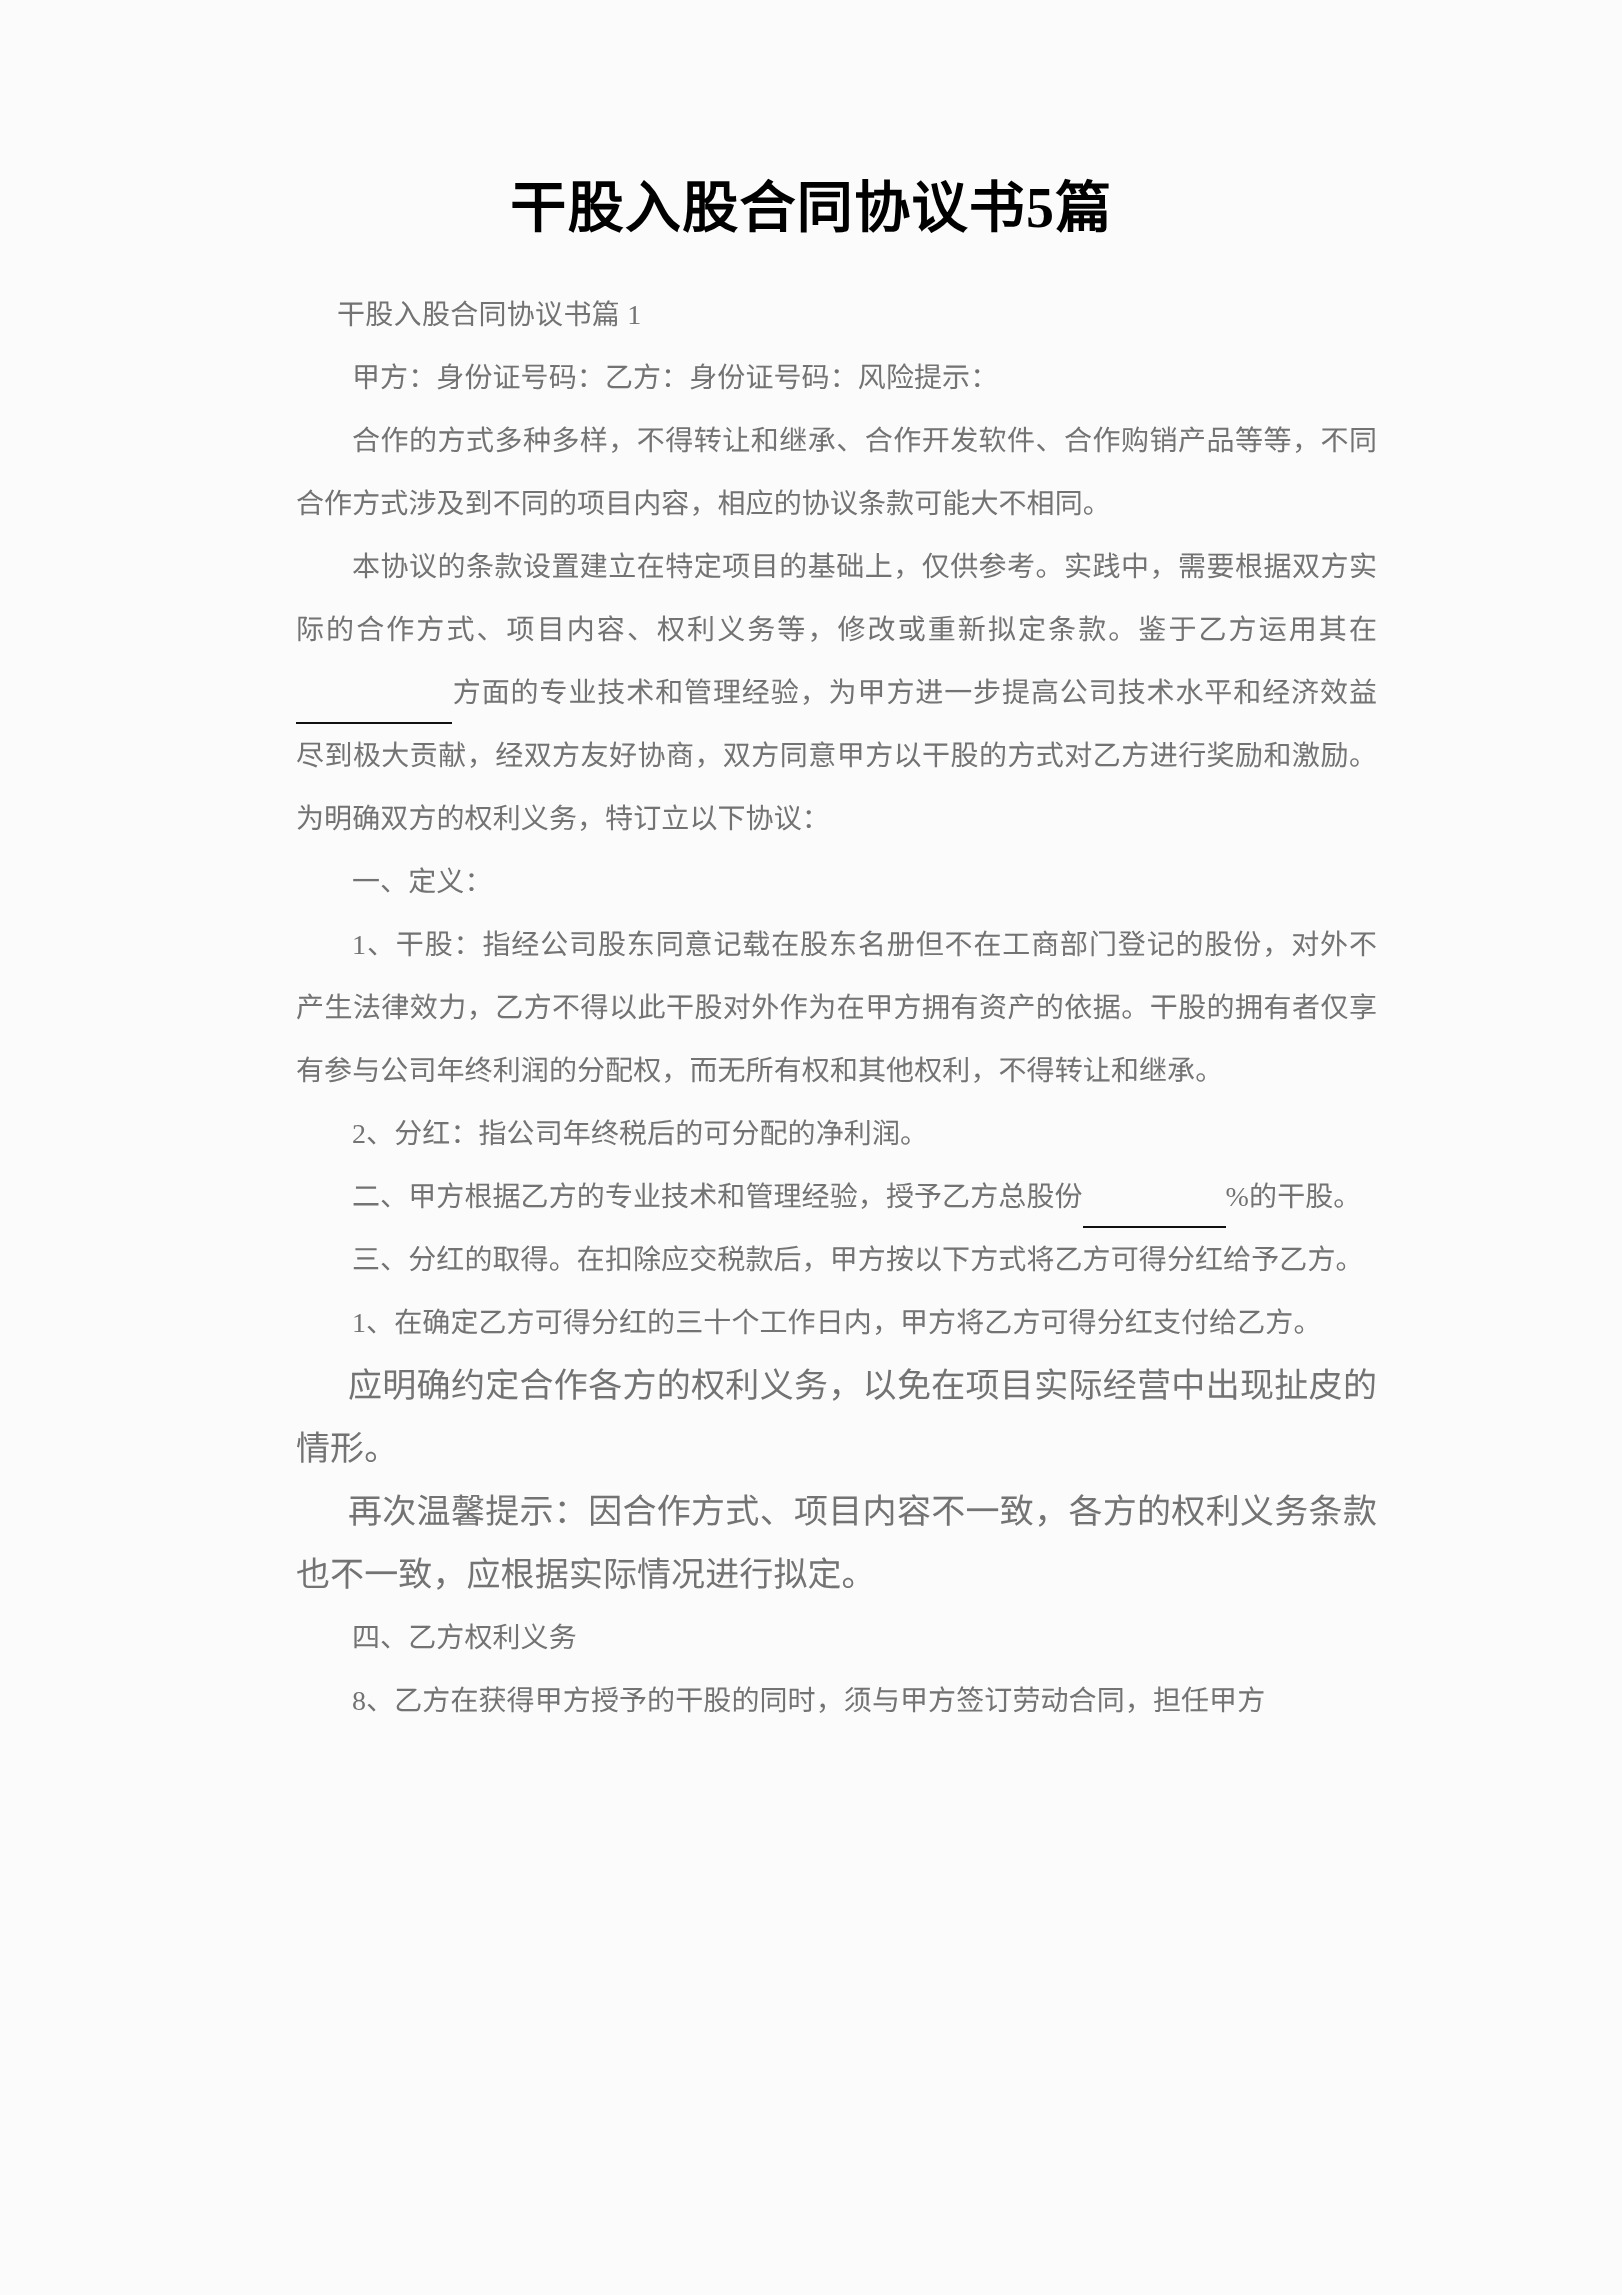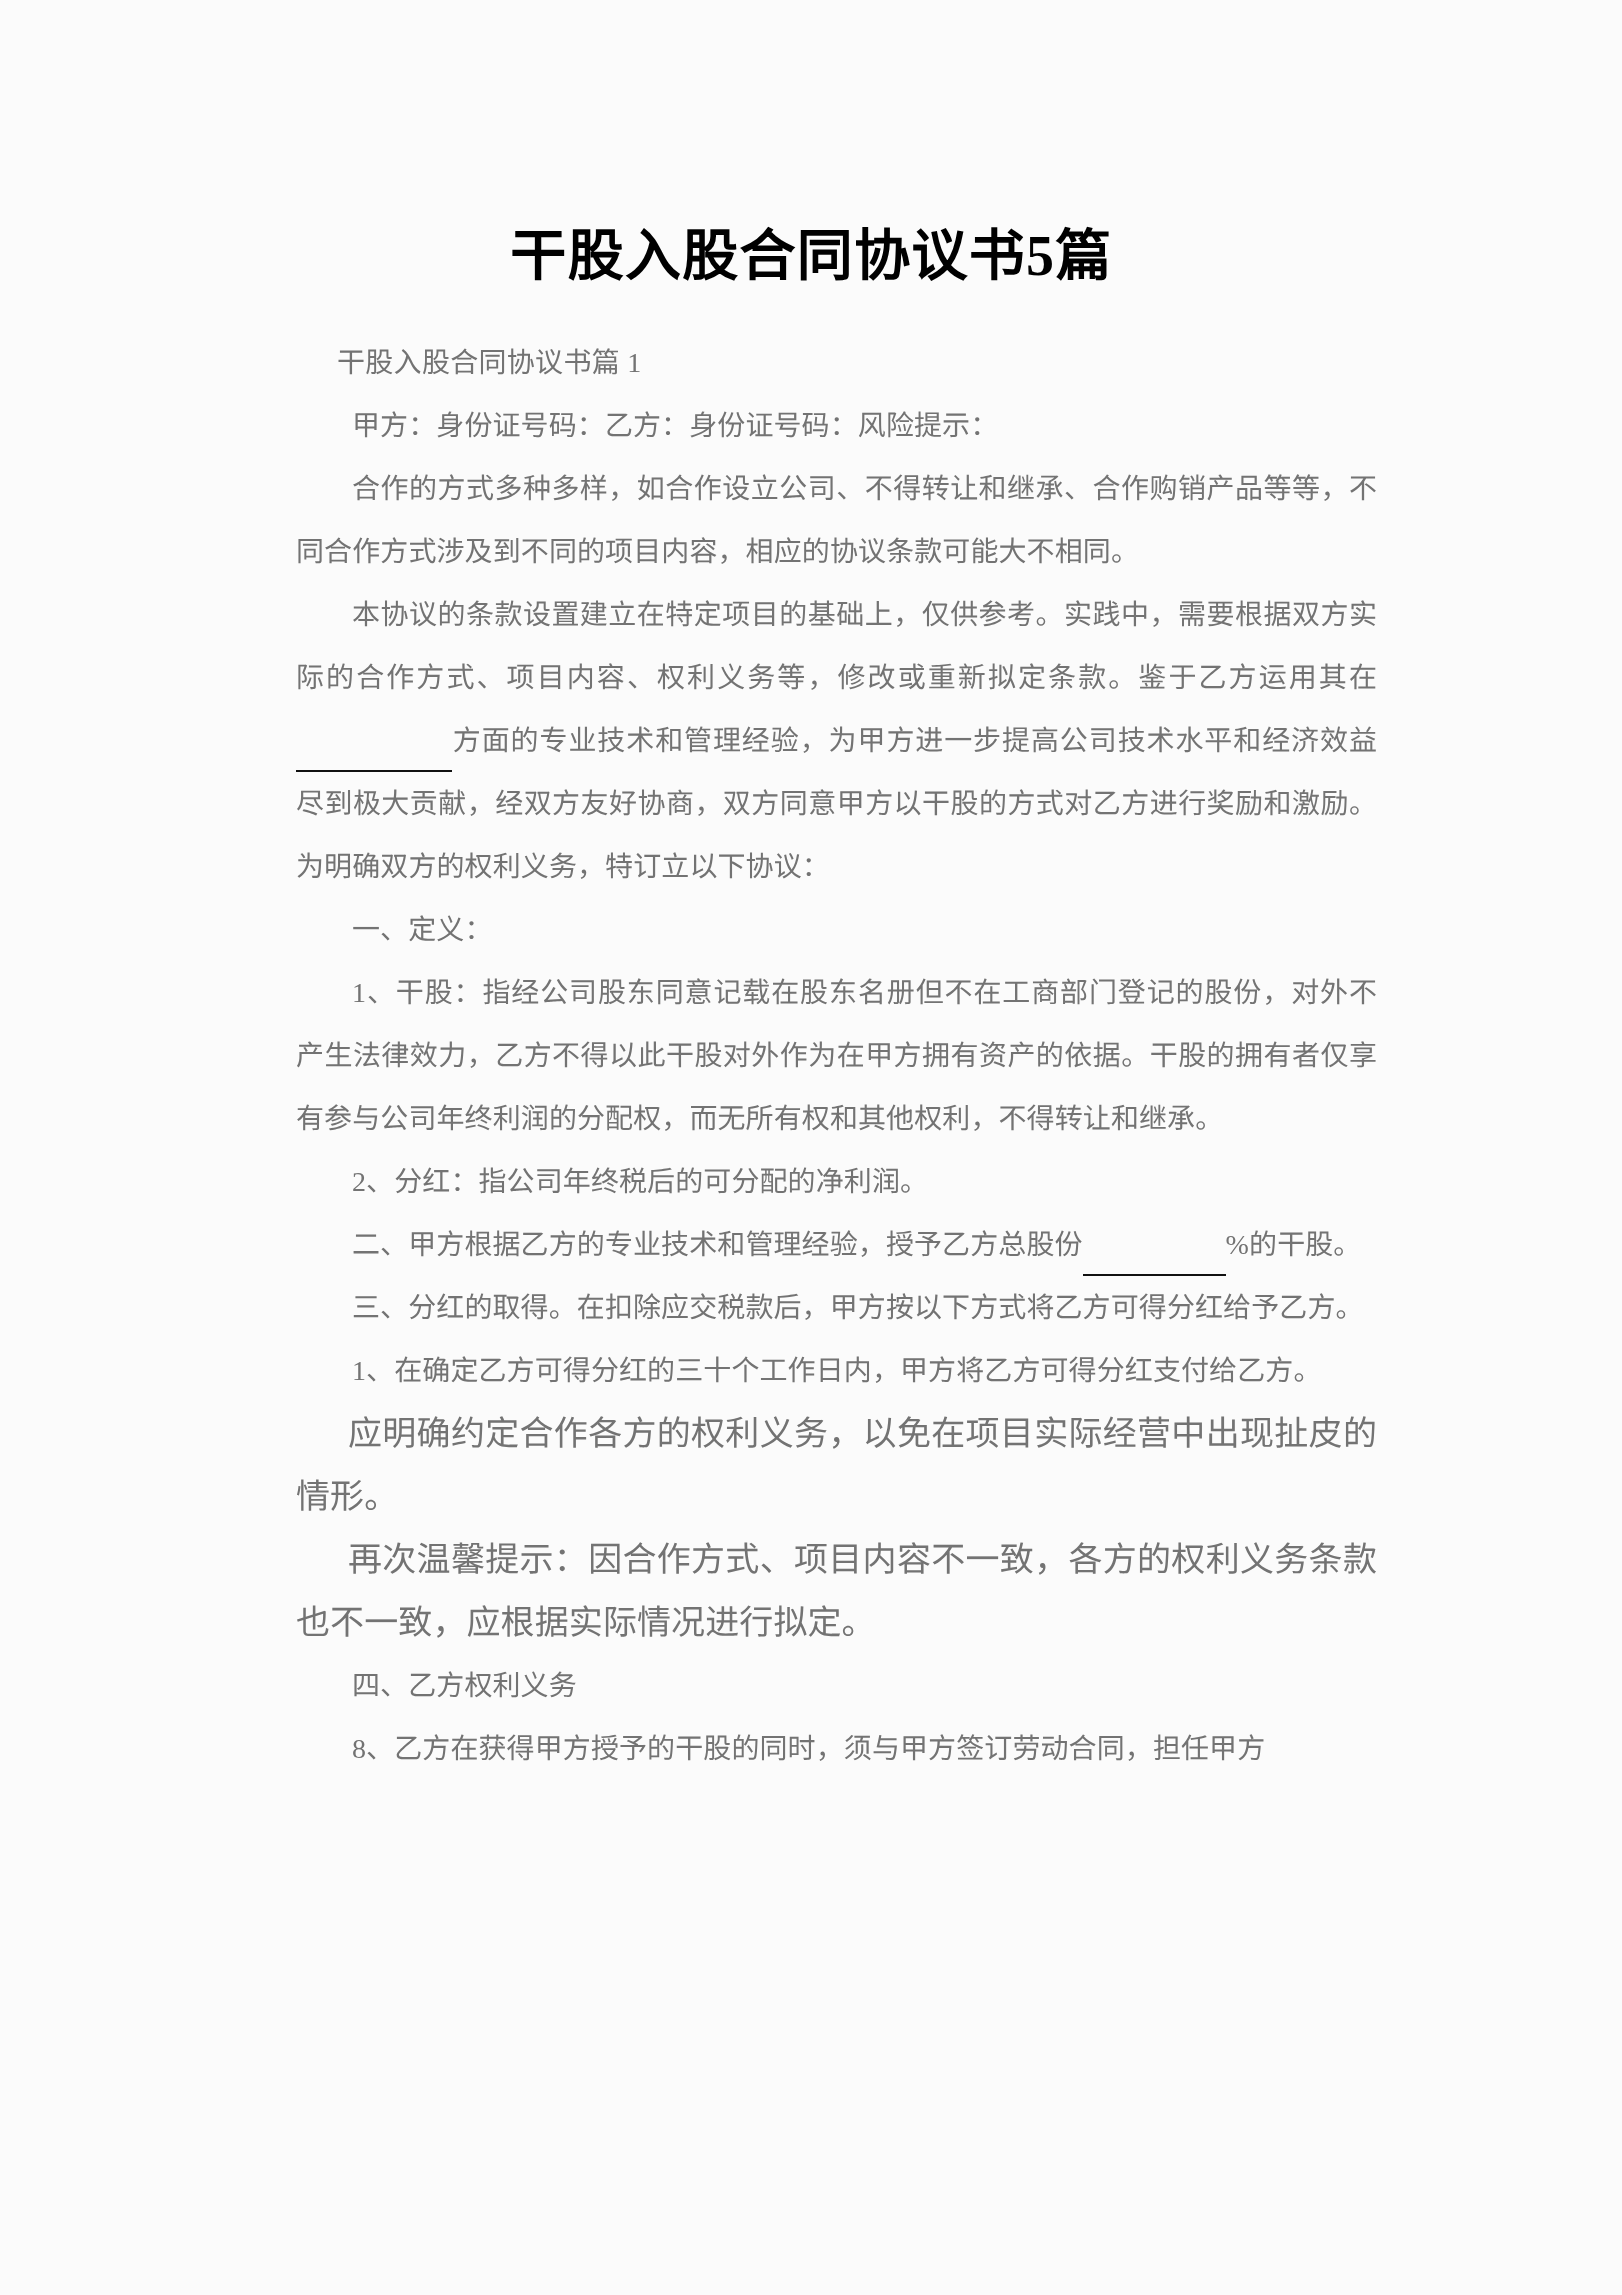--- a/index.html
+++ b/index.html
@@ -16,21 +16,20 @@
     overflow: hidden;
     position: relative;
     -webkit-font-smoothing: antialiased;
   }
 
   .page {
     position: absolute;
     inset: 0;
     background: #fbfbfb;
     padding: 12px;
-    margin-top: 48px;
   }
 
   
   .doc-title {
     position: absolute;
     top: 175px;
     left: 0;
     width: 1623px;
     text-align: center;
     font-size: 56px;
@@ -92,21 +91,21 @@
 <div class="page">
 
   <div class="doc-title">干股入股合同协议书5篇</div>
 
   <div class="body-col" style="color: #737373;">
 
     <p class="para subtitle">干股入股合同协议书篇 1</p>
 
     <p class="para">甲方：身份证号码：乙方：身份证号码：风险提示：</p>
 
-    <p class="para">合作的方式多种多样，如合作设立公司、不得转让和继承、合作购销产品等等，不同合作方式涉及到不同的项目内容，相应的协议条款可能大不相同。</p>
+    <p class="para">合作的方式多种多样，不得转让和继承、合作开发软件、合作购销产品等等，不同合作方式涉及到不同的项目内容，相应的协议条款可能大不相同。</p>
 
     <p class="para"><span>本协议的条款设置建立在特定项目的基础上，仅供参考。实践中，需要根据双方实际的合作方式、项目内容、权利义务等，修改或重新拟定条款。鉴于乙方运用其在</span><span class="blank w-wide"></span><span>方面的专业技术和管理经验，为甲方进一步提高公司技术水平和经济效益尽到极大贡献，经双方友好协商，双方同意甲方以干股的方式对乙方进行奖励和激励。为明确双方的权利义务，特订立以下协议：</span></p>
 
     <p class="para">一、定义：</p>
 
     <p class="para">1、干股：指经公司股东同意记载在股东名册但不在工商部门登记的股份，对外不产生法律效力，乙方不得以此干股对外作为在甲方拥有资产的依据。干股的拥有者仅享有参与公司年终利润的分配权，而无所有权和其他权利，不得转让和继承。</p>
 
     <p class="para">2、分红：指公司年终税后的可分配的净利润。</p>
 
     <p class="para"><span>二、甲方根据乙方的专业技术和管理经验，授予乙方总股份</span><span class="blank w-mid"></span><span>%的干股。</span></p>

